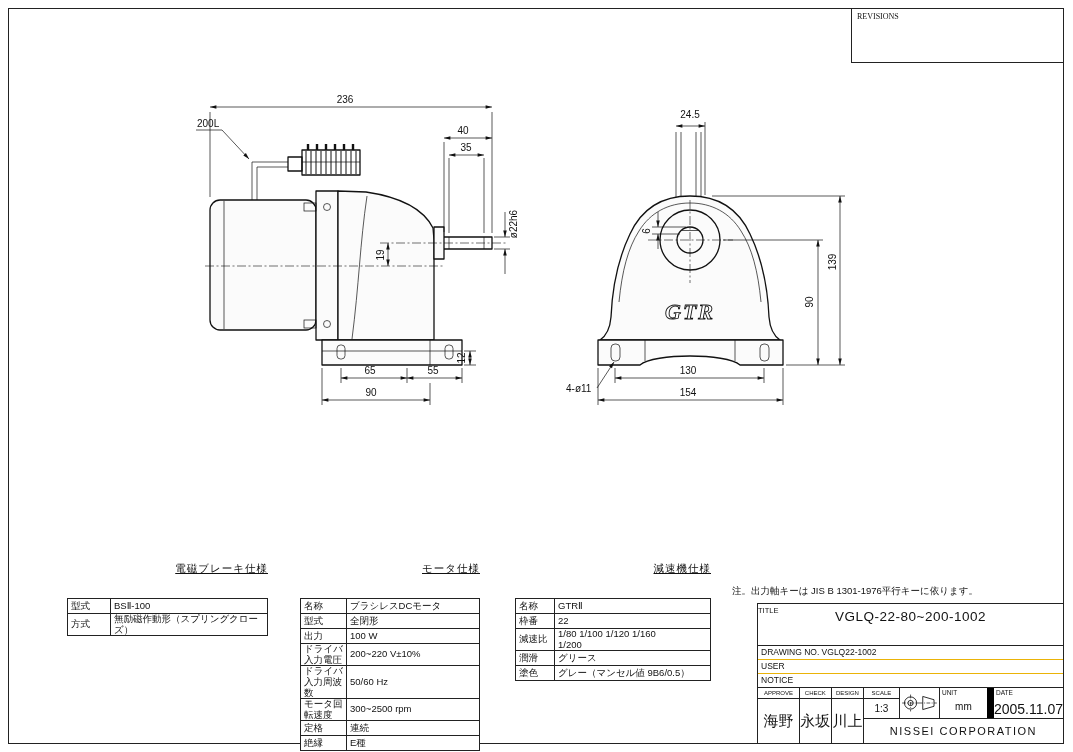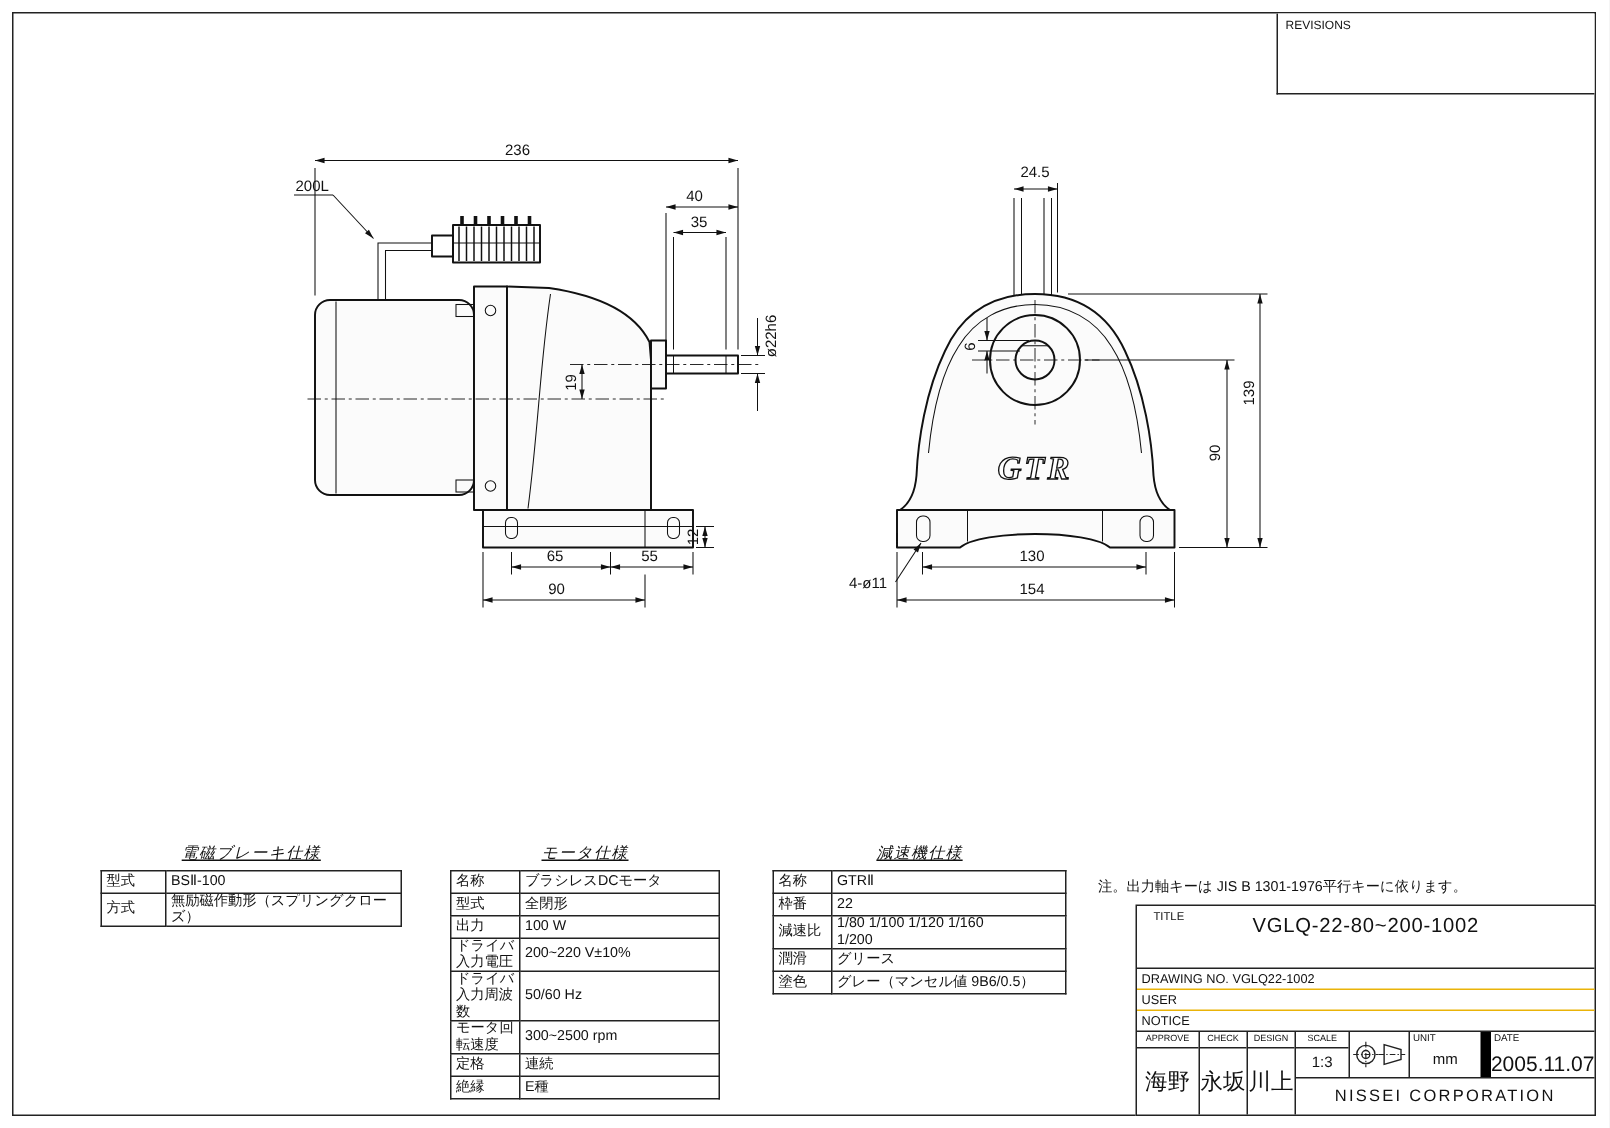--- a/index.html
+++ b/index.html
@@ -1,52 +1,52 @@
 <!DOCTYPE html>
 <html><head>
 <meta charset="utf-8">
 <style>
   * { margin:0; padding:0; box-sizing:border-box; }
   html,body { background:#eee; font-family:"Liberation Sans","DejaVu Sans",sans-serif; color:#111; }
   .page { position:relative; width:1073px; height:752px; background:#fff; overflow:hidden; }
   .page-border { position:absolute; left:8px; top:8px; width:1056px; height:736px; border:1.5px solid #222; }
   .revisions-box { position:absolute; left:851px; top:9px; width:212px; height:54px;
                    border-left:1px solid #222; border-bottom:1px solid #222;
-                   font-size:8px; padding:3px 5px; background:#fff; }
+                   font-size:8px; padding:3px 5px; background:#fff;font-family:Liberation Serif, serif; }
   .drawing-svg { position:absolute; left:0; top:0; }
 
   
   .ol  { fill:none;    stroke:#111; stroke-width:1.3; stroke-linejoin:round; }
   .ol2 { fill:#fbfbfb; stroke:#111; stroke-width:1.3; stroke-linejoin:round; }
   .tl  { fill:none;    stroke:#111; stroke-width:0.7; }
   .dim { fill:none;    stroke:#111; stroke-width:0.7; }
   .dimA{ fill:none;    stroke:#111; stroke-width:0.7; marker-start:url(#arr); marker-end:url(#arr); }
   .cl  { fill:none;    stroke:#111; stroke-width:0.6; stroke-dasharray:9 2.5 2 2.5; }
   .dtxt{ font-family:"Liberation Sans",sans-serif; font-size:10px; fill:#111; }
   .logo-txt { font-family:"Liberation Serif",serif; font-size:22px; font-style:italic; font-weight:bold;
               fill:#fff; stroke:#111; stroke-width:0.9; letter-spacing:2px; }
 
   
   .spec { position:absolute; }
-  .tbl-title { text-align:center; text-decoration:underline; font-size:10.5px; letter-spacing:1px; margin-bottom:4px;font-style:italic; }
+  .tbl-title { text-align:right; text-decoration:underline; font-size:10.5px; letter-spacing:1px; margin-bottom:22px; }
   table.spec-tbl { border-collapse:collapse; width:100%; table-layout:fixed; background:#fff; }
   .spec-tbl td { border:1px solid #222; height:15px; padding:0 3px; font-size:9.5px; line-height:1.12;
                  vertical-align:middle; white-space:pre-line; overflow:hidden; }
   .spec-tbl td.lab { }
   .fs8  { font-size:8px; }
   .sm2  { font-size:6.5px; }
   .sm1  { font-size:7px; }
   .h30  { height:30px; }
   .note-text { position:absolute; left:732px; top:585px; font-size:9.5px; white-space:nowrap; }
 
   
   .title-block { position:absolute; left:757px; top:603px; width:307px; height:141px;
                  border:1.5px solid #222; background:#fff; display:flex; flex-direction:column; }
   .tb-title-row { position:relative; height:42px; border-bottom:1px solid #222; text-align:center; }
-  .tb-title-label { position:absolute; left:11px; top:2px; font-size:7.5px; }
+  .tb-title-label { position:absolute; left:0; top:2px; font-size:7.5px; }
   .tb-line1 { font-size:13.5px; padding-top:5px; letter-spacing:0.5px; }
   .tb-line2 { font-size:12px; letter-spacing:3px; }
   .tb-row { height:14px; line-height:12.5px; border-bottom:1px solid #eab308; font-size:8.5px; padding-left:3px; }
   .tb-bottom { flex:1; display:flex; }
   .tb-col { border-right:1px solid #222; display:flex; flex-direction:column; }
   .w43{width:43px} .w33{width:33px} .w36{width:36px} .w40{width:40px} .w54{width:54px}
   .tb-col-h { height:11px; border-bottom:1px solid #222; font-size:6px; text-align:center; line-height:10px; }
   .tb-col-v { flex:1; display:flex; align-items:center; justify-content:center; font-size:15px; }
   .tb-right { flex:1; display:flex; flex-direction:column; }
   .tb-right-top { height:31px; display:flex; border-bottom:1px solid #222; }

